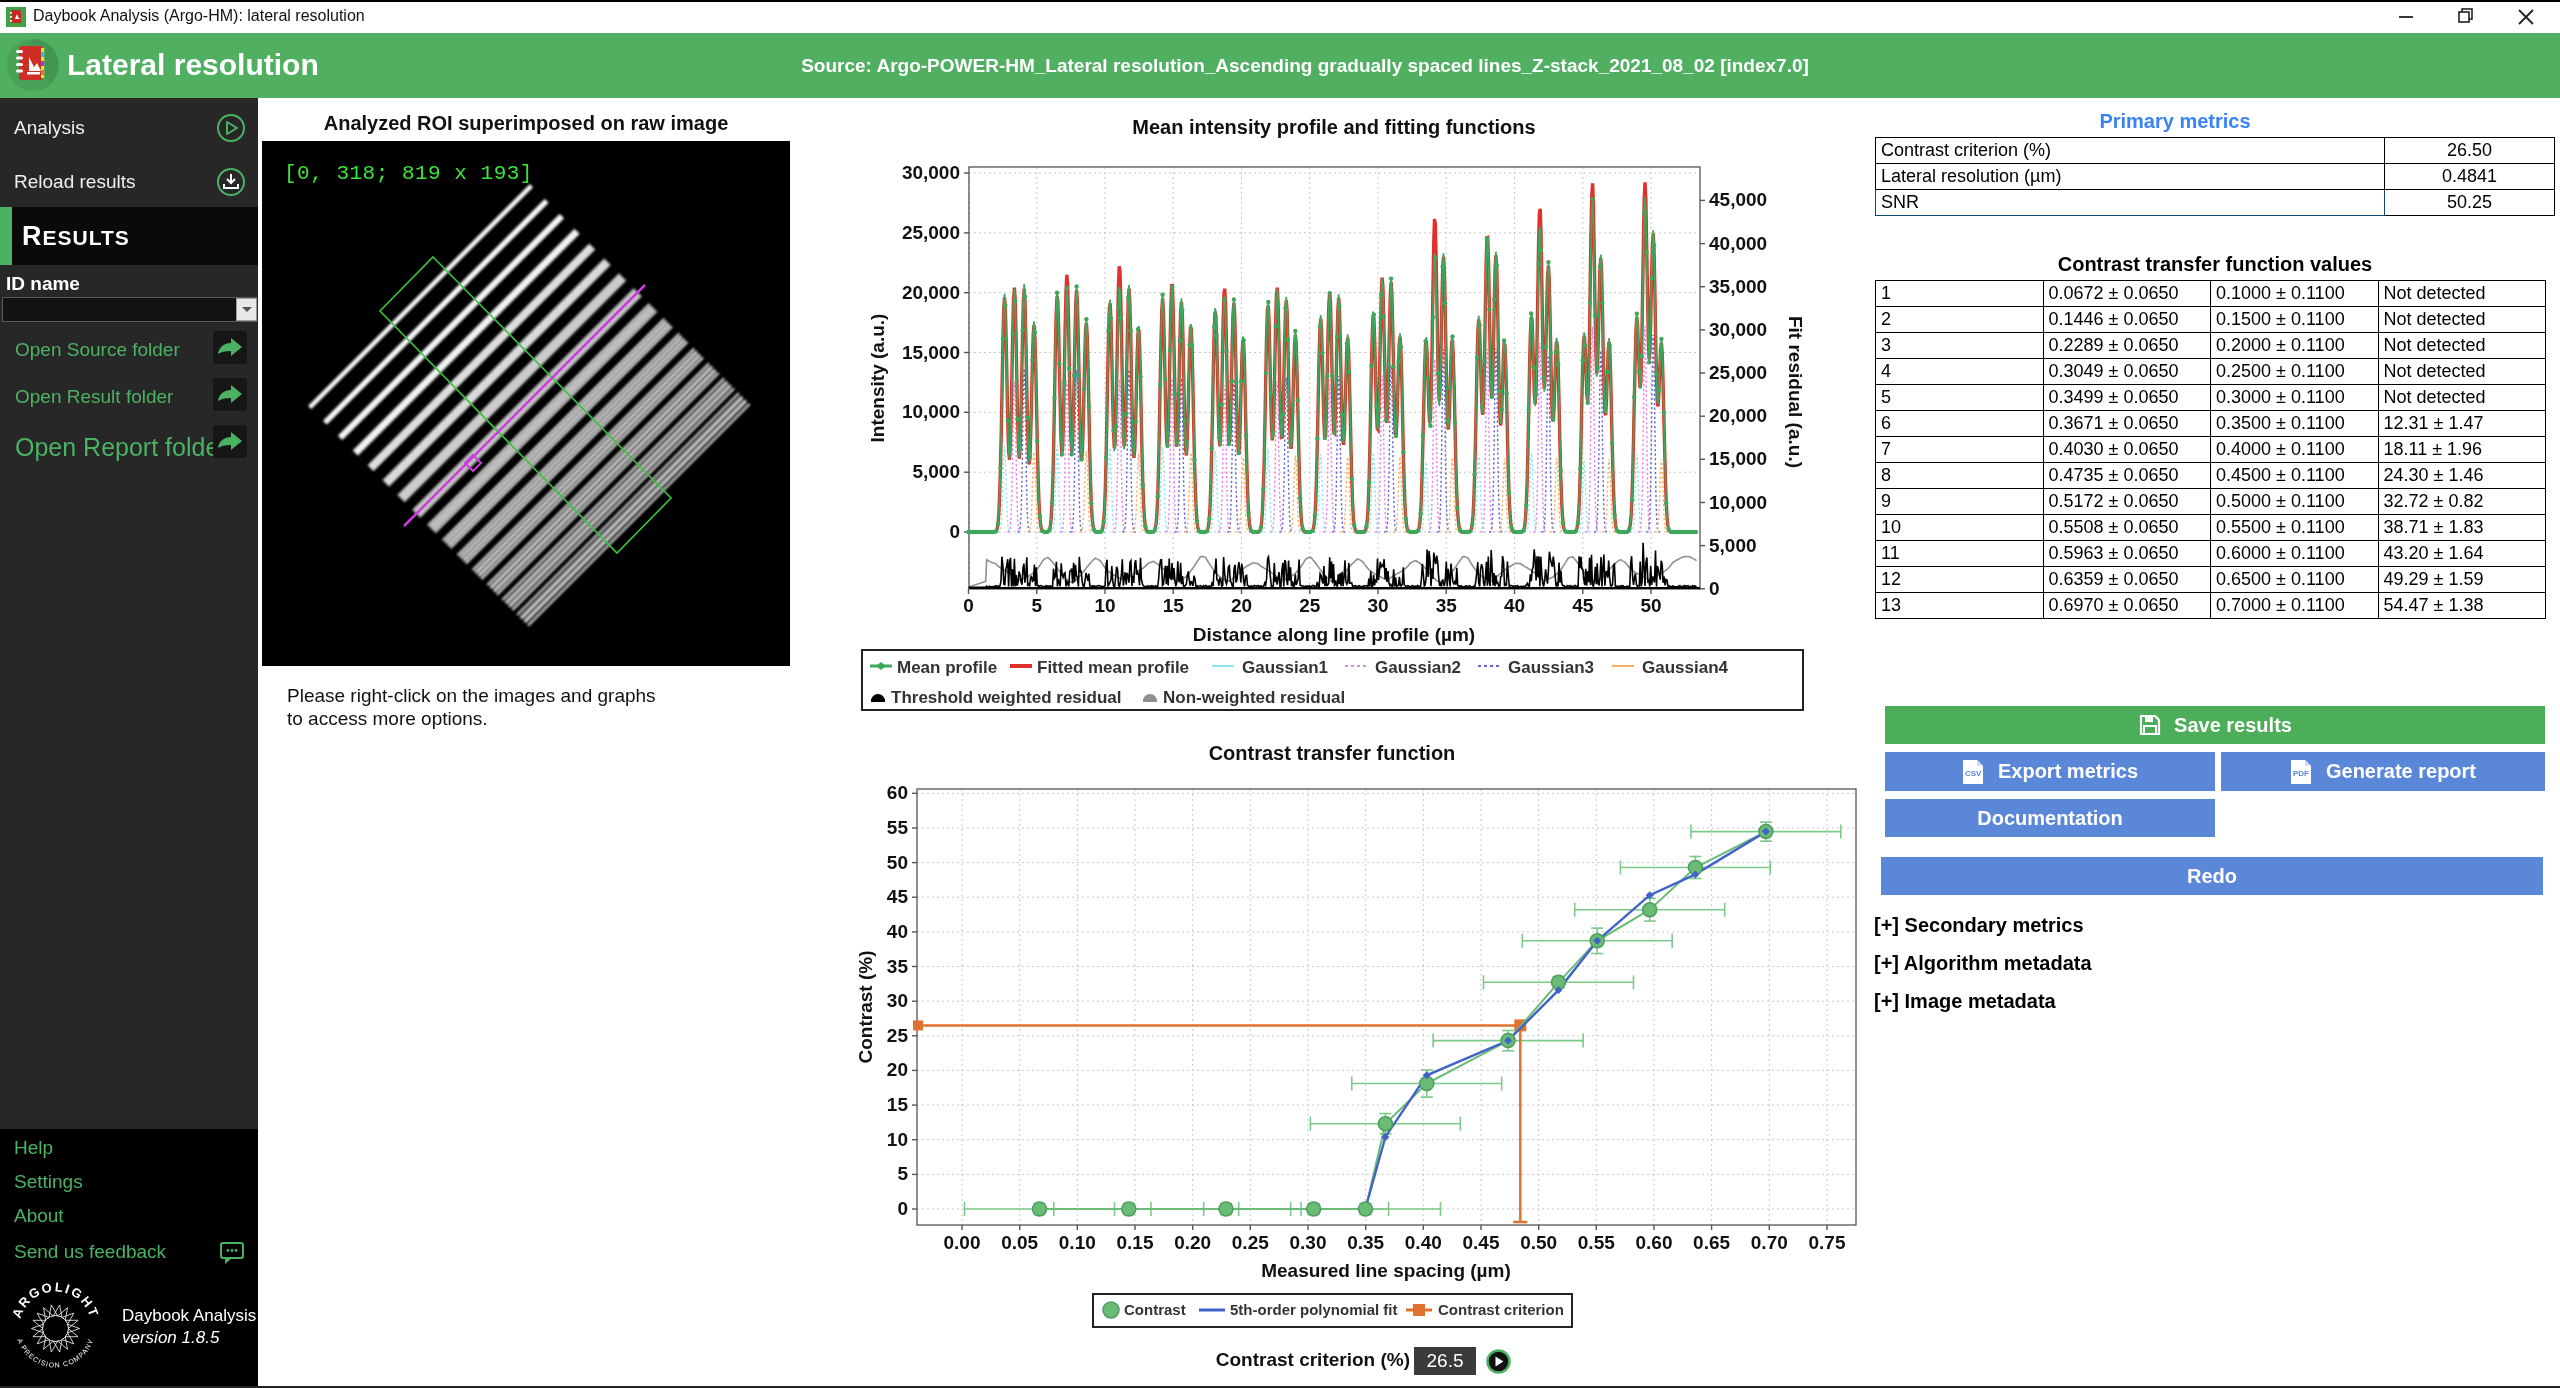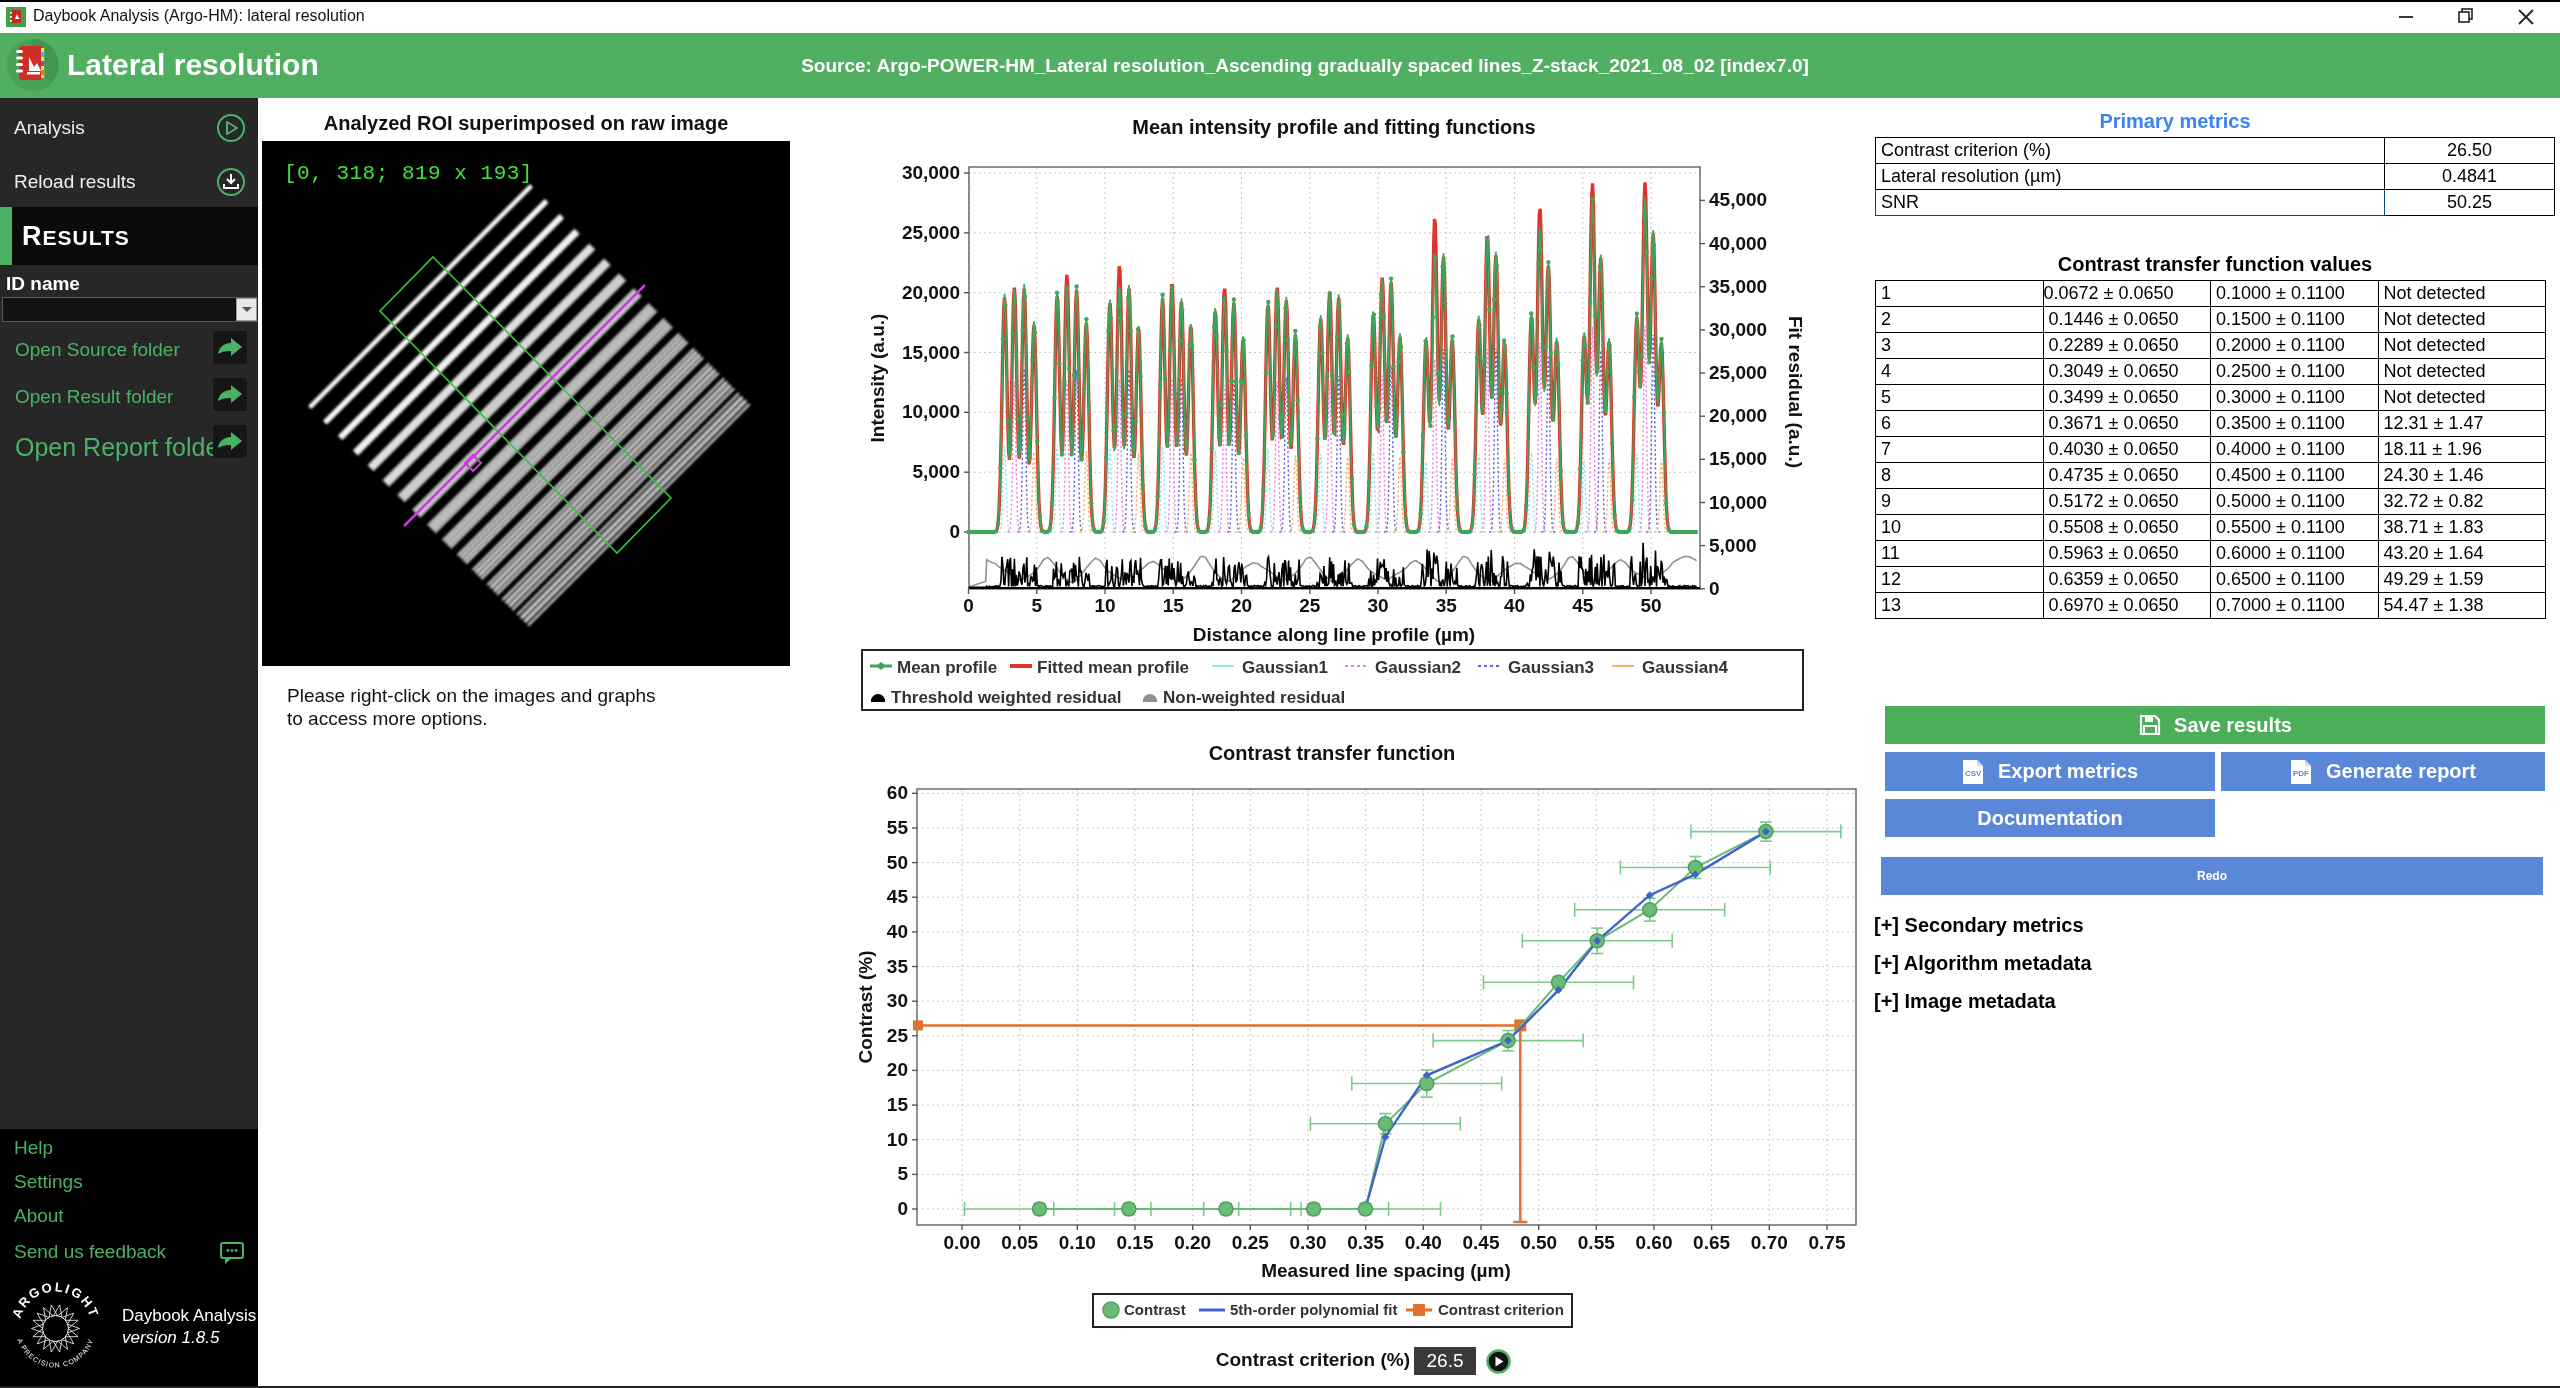--- a/index.html
+++ b/index.html
@@ -924,21 +924,21 @@
         <td style="border:1px solid #0c4a6e;height:26px;padding-left:5px">SNR</td>
         <td style="border:1px solid #000;width:170px;text-align:center">50.25</td>
       </tr>
     </tbody>
   </table>
 <div class="abs" style="left:1875px;top:253px;width:680px;text-align:center;font-size:20px;font-weight:bold;color:#000">Contrast transfer function values</div>
 <table class="abs" style="left:1875px;top:280px;width:671px;border-collapse:collapse;font-size:18px;color:#000;table-layout:fixed">
     <tbody>
       <tr>
         <td style="border:1px solid #000;height:26px;padding-left:5px">1</td>
-        <td style="border:1px solid #000;">0.0672 ± 0.0650</td>
+        <td style="border:1px solid #000;padding-left:5px">0.0672 ± 0.0650</td>
         <td style="border:1px solid #000;padding-left:5px">0.1000 ± 0.1100</td>
         <td style="border:1px solid #000;padding-left:5px">Not detected</td>
       </tr>
       <tr>
         <td style="border:1px solid #000;height:26px;padding-left:5px">2</td>
         <td style="border:1px solid #000;padding-left:5px">0.1446 ± 0.0650</td>
         <td style="border:1px solid #000;padding-left:5px">0.1500 ± 0.1100</td>
         <td style="border:1px solid #000;padding-left:5px">Not detected</td>
       </tr>
       <tr>
@@ -1018,17 +1018,17 @@
       <path d="M1 1h14l6 6v18H1z" fill="#fff"></path>
       <path d="M15 1l6 6h-6z" fill="#cfe0f7"></path>
       <text x="3" y="17" style="font:bold 8px Liberation Sans" fill="#5b87d9">CSV</text>
     </svg>Export metrics</div>
 <div class="abs" style="left:2221px;top:752px;width:324px;height:39px;background:#5b87d9;color:#fff;font-size:20px;font-weight:bold;text-align:center;display:flex;align-items:center;justify-content:center"><svg width="22" height="26" viewBox="0 0 22 26" style="margin-right:14px">
       <path d="M1 1h14l6 6v18H1z" fill="#fff"></path>
       <path d="M15 1l6 6h-6z" fill="#cfe0f7"></path>
       <text x="3" y="17" style="font:bold 8px Liberation Sans" fill="#5b87d9">PDF</text>
     </svg>Generate report</div>
 <div class="abs" style="left:1885px;top:799px;width:330px;height:38px;background:#5b87d9;color:#fff;font-size:20px;font-weight:bold;text-align:center;display:flex;align-items:center;justify-content:center">Documentation</div>
-<div class="abs" style="left:1881px;top:857px;width:662px;height:38px;background:#5b87d9;color:#fff;font-size:12px;font-weight:bold;text-align:center;display:flex;align-items:center;justify-content:center">Redo</div>
+<div class="abs" style="left:1881px;top:857px;width:662px;height:38px;background:#5b87d9;color:#fff;font-size:20px;font-weight:bold;text-align:center;display:flex;align-items:center;justify-content:center">Redo</div>
 <div class="abs" style="left:1874px;top:914px;font-size:20px;font-weight:bold;color:#000">[+] Secondary metrics</div>
 <div class="abs" style="left:1874px;top:952px;font-size:20px;font-weight:bold;color:#000">[+] Algorithm metadata</div>
 <div class="abs" style="left:1874px;top:990px;font-size:20px;font-weight:bold;color:#000">[+] Image metadata</div>
 
 <div class="abs" style="left:0;top:1386px;width:2560px;height:2px;background:#222"></div>
 </body></html>

